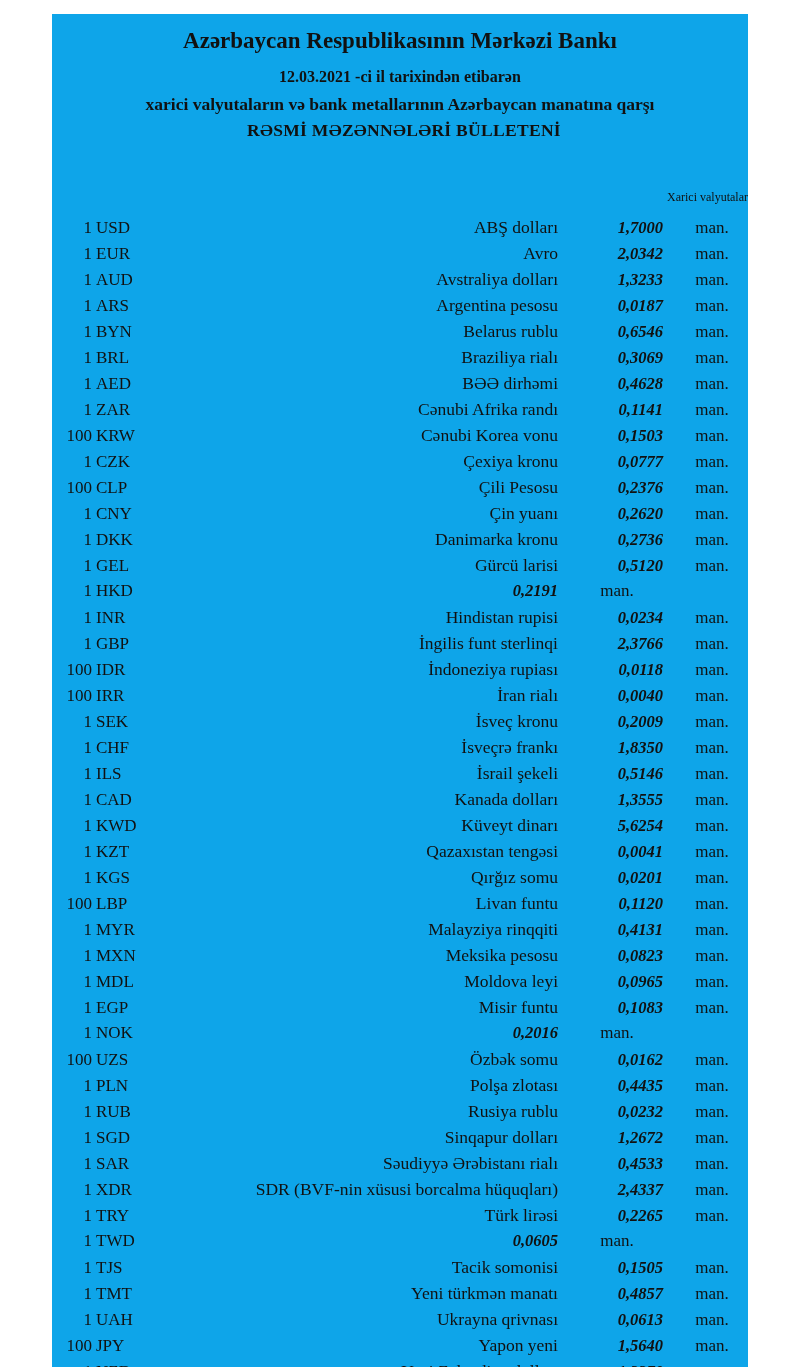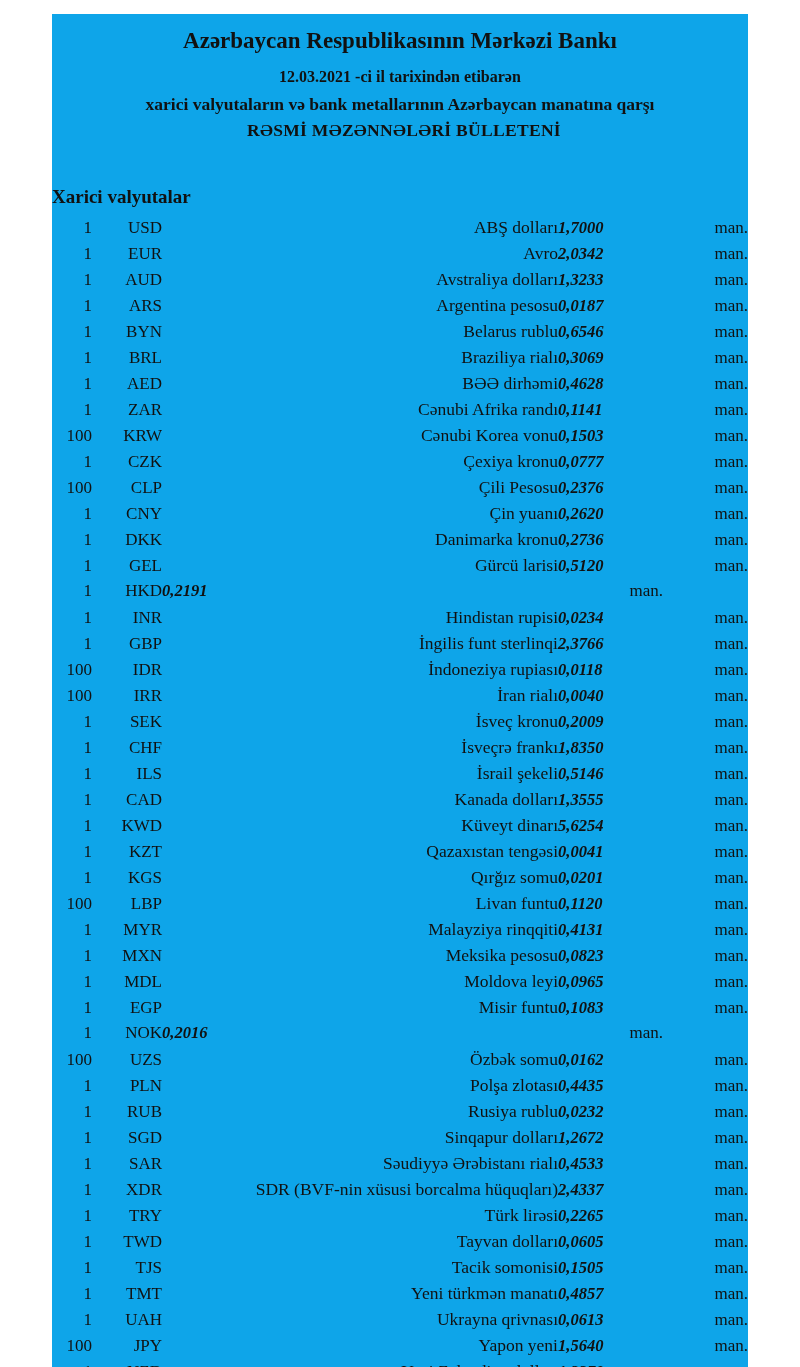--- a/index.html
+++ b/index.html
@@ -41,59 +41,60 @@
   }
   .bulletin-line {
     font-size: 17.5px;
     font-weight: bold;
     letter-spacing: 0.3px;
     line-height: 23px;
     margin: 0;
     padding-left: 8px;
   }
   .section-title {
-    text-align: left;
-    font-size: 19px;
-    font-weight: bold;
+    text-align: right;
+    font-size: 12px;
+    font-weight: normal;
     margin: 44px 0 6px 0;
     line-height: 22px;
   }
   .currency-table {
     width: 100%;
   }
   .currency-row {
     display: grid;
     grid-template-columns: 44px 66px 1fr 105px 85px;
     align-items: baseline;
     height: 26px;
     line-height: 26px;
     font-size: 17.5px;
   }
   .cell-nominal {
     text-align: right;
     padding-right: 4px;
     font-size: 17px;
   }
   .cell-code {
-    text-align: right;
+    text-align: left;
     font-size: 17px;
   }
   .cell-name {
     text-align: right;
     padding-left: 2px;
     white-space: nowrap;
     overflow: hidden;
   }
   .cell-rate {
+    text-align: right;
     font-weight: bold;
     font-style: italic;
     font-size: 16.5px;
   }
   .cell-unit {
-    text-align: right;
+    text-align: center;
     padding-left: 13px;
     font-size: 17px;
   }
 </style>
 </head>
 <body>
 
 <div class="page">
 
   <div class="doc-header">
@@ -412,21 +413,20 @@
       <span class="cell-nominal">1</span>
       <span class="cell-code">TRY</span>
       <span class="cell-name">Türk lirəsi</span>
       <span class="cell-rate">0,2265</span>
       <span class="cell-unit">man.</span>
     </div>
 
     <div class="currency-row">
       <span class="cell-nominal">1</span>
       <span class="cell-code">TWD</span>
-      <span class="cell-name">Tayvan dolları</span>
       <span class="cell-rate">0,0605</span>
       <span class="cell-unit">man.</span>
     </div>
 
     <div class="currency-row">
       <span class="cell-nominal">1</span>
       <span class="cell-code">TJS</span>
       <span class="cell-name">Tacik somonisi</span>
       <span class="cell-rate">0,1505</span>
       <span class="cell-unit">man.</span>

